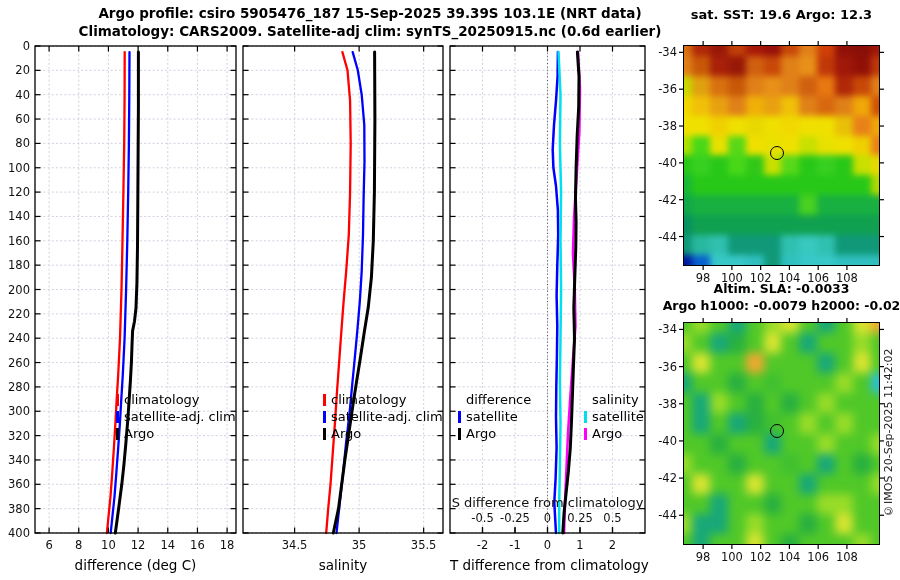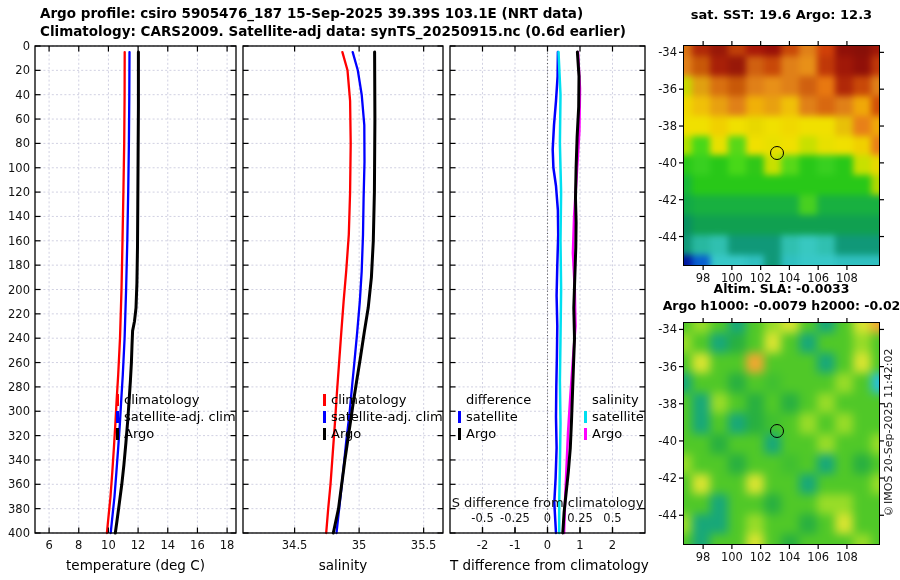--- a/index.html
+++ b/index.html
@@ -1,18 +1,18 @@
 <!DOCTYPE html>
 <html><head>
 <meta charset="utf-8">
 <style>
   html,body{margin:0;padding:0;background:#fff;}
   #app{position:relative;width:900px;height:580px;background:#fff;overflow:hidden;
        font-family:"DejaVu Sans","Liberation Sans",sans-serif;color:#000;}
-  .title{position:absolute;left:40px;width:660px;font-weight:bold;
+  .title{position:absolute;left:40px;width:660px;text-align:center;font-weight:bold;
          font-size:13.5px;white-space:nowrap;}
   #title1{top:5px;} #title2{top:23px;}
   .xlabel{position:absolute;top:557px;text-align:center;font-size:13.5px;white-space:nowrap;}
   #xlabel-temp{left:35px;width:201px;}
   #xlabel-sal{left:243px;width:200px;}
   #xlabel-tdiff{left:450px;width:195px;}
   .map-title{position:absolute;text-align:center;font-weight:bold;font-size:13px;white-space:nowrap;}
   #sst-title{left:683px;width:197px;top:7px;}
   #sla-title1{left:683px;width:197px;top:281px;font-size:12.5px;}
   #sla-title2{left:600px;width:363px;top:298px;font-size:12.5px;}
@@ -36,23 +36,23 @@
             font-family:"DejaVu Sans","Liberation Sans",sans-serif;}
   svg text{fill:#111;}
   svg text.tick{font-size:11.5px;}
   svg text.slabel{font-size:13px;}
 </style>
 </head>
 <body>
 
 <div id="app">
   <div class="title" id="title1">Argo profile: csiro 5905476_187 15-Sep-2025 39.39S 103.1E (NRT data)</div>
-  <div class="title" id="title2">Climatology: CARS2009. Satellite-adj data: synTS_20250915.nc (0.6d earlier)</div>
+  <div class="title" id="title2">Climatology: CARS2009. Satellite-adj clim: synTS_20250915.nc (0.6d earlier)</div>
 
-  <div class="xlabel" id="xlabel-temp">temperature (deg C)</div>
+  <div class="xlabel" id="xlabel-temp">difference (deg C)</div>
   <div class="xlabel" id="xlabel-sal">salinity</div>
   <div class="xlabel" id="xlabel-tdiff">T difference from climatology</div>
 
   <div class="map-title" id="sst-title">sat. SST: 19.6 Argo: 12.3</div>
   <div class="map-title" id="sla-title1">Altim. SLA: -0.0033</div>
   <div class="map-title" id="sla-title2">Argo h1000: -0.0079 h2000: -0.02</div>
 
   <div class="map" id="sst-map">
     <div class="cells" style="grid-template-columns: repeat(12, 1fr); grid-template-rows: repeat(12, 1fr);">
         <div style="background: rgb(216, 112, 16);"></div>

